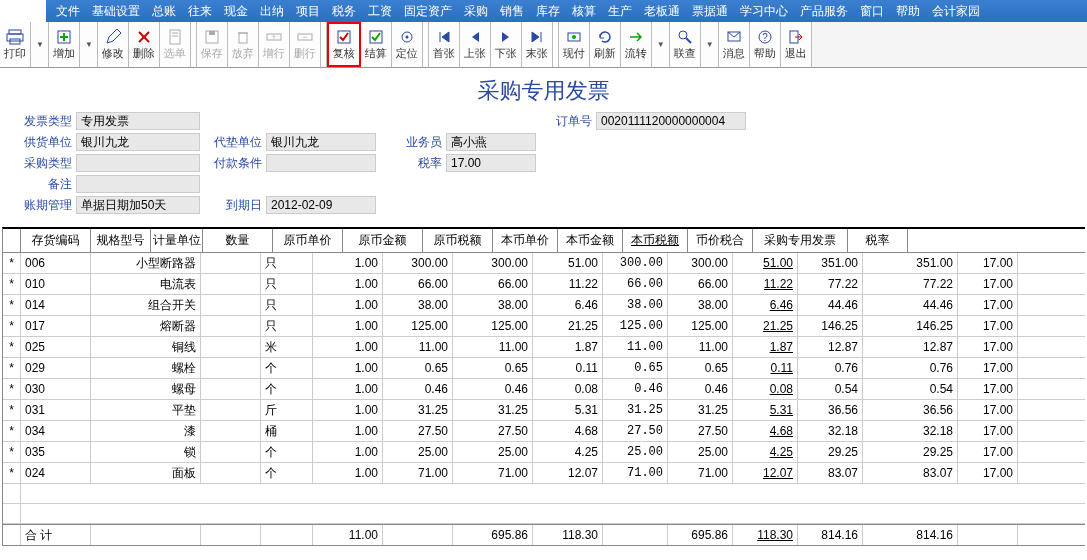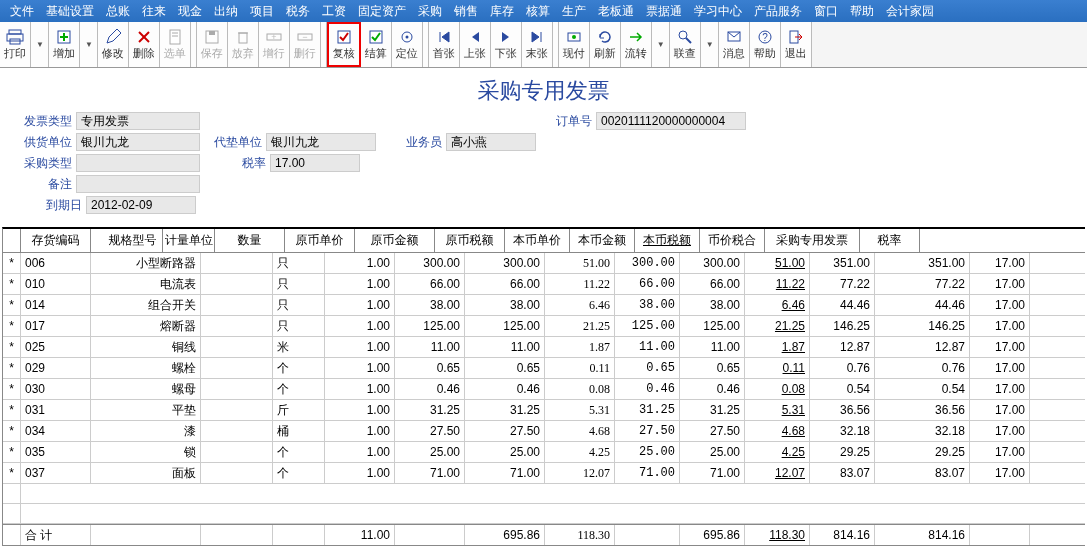--- a/index.html
+++ b/index.html
@@ -1,17 +1,17 @@
 <!DOCTYPE html>
 <html><head>
 <meta charset="utf-8">
 <style>
 * { box-sizing: border-box; margin: 0; padding: 0; }
 body { font-family: "Microsoft YaHei", SimSun, sans-serif; font-size: 12px; background: #fff; width: 1087px; }
-.menubar { background: linear-gradient(#3a7fd0,#2a6fc0); color: #fff; display: flex; height: 22px; align-items: center; padding: 0 4px; }
+.menubar { background: linear-gradient(#3a7fd0,#2a6fc0); color: #fff; display: flex; height: 22px; align-items: center; padding: 0 4px; margin-left: 46px; }
 .menubar span { padding: 0 6px; cursor: default; white-space: nowrap; }
 .toolbar { display: flex; border-bottom: 1px solid #999; background: #f5f5f5; height: 46px; }
 .tool { display: flex; flex-direction: column; align-items: center; justify-content: center; border-right: 1px solid #bbb; padding: 2px 4px; min-width: 30px; cursor: pointer; background: #fdfdfd; }
 .tool .ico { width: 20px; height: 18px; display: flex; align-items: center; justify-content: center; font-size: 13px; }
 .tool .lbl { font-size: 11px; color: #333; white-space: nowrap; }
 .tool.red { border: 2px solid #e00; }
 .title-row { text-align: center; font-size: 22px; color: #2a4aa0; padding: 8px 0 6px; font-family: SimSun, serif; }
 .form-area { padding: 0 20px 8px; }
 .form-row { display: flex; margin-bottom: 3px; }
 .cell { display: flex; align-items: center; }
@@ -19,26 +19,26 @@
 .cell .val { background: #e8e8e8; border: 1px solid #ccc; height: 18px; line-height: 16px; padding: 0 4px; color: #000; min-width: 110px; }
 .grid { border-top: 2px solid #000; border-left: 1px solid #888; margin: 2px 2px 0 2px; }
 .ghead { display: flex; background: #fff; border-bottom: 1px solid #888; }
 .ghead .gc { border-right: 1px solid #888; text-align: center; font-size: 12px; padding: 3px 2px; background: #fff; overflow: hidden; white-space: nowrap; }
 .grow { display: flex; border-bottom: 1px solid #ccc; }
 .grow .gc { border-right: 1px solid #ccc; padding: 2px 4px; height: 20px; line-height: 16px; font-size: 12px; overflow: hidden; white-space: nowrap; }
 .grow.total { border-top: 1px solid #888; border-bottom: 1px solid #888; }
 .w-mark { width: 18px; text-align: center; }
 .w-code { width: 70px; }
 .w-name { width: 110px; text-align: right; }
-.w-spec { width: 60px; margin-left: 12px; }
+.w-spec { width: 60px; }
 .w-unit { width: 52px; }
 .w-qty { width: 70px; text-align: right; }
 .w-price { width: 70px; text-align: right; }
 .w-amt { width: 80px; text-align: right; }
-.w-tax { width: 70px; text-align: right; font-family: Liberation Serif, serif; }
+.w-tax { width: 70px; text-align: right; }
 .w-bprice { width: 65px; text-align: right; font-family: Liberation Mono, monospace; }
 .w-bamt { width: 65px; text-align: right; }
 .w-btax { width: 65px; text-align: right; text-decoration: underline; }
 .w-ptax { width: 65px; text-align: right; }
 .w-ototal { width: 95px; text-align: right; }
 .w-rate { width: 60px; text-align: right; }
 .num { text-align: right; }
 svg { display: block; }
 </style>
 </head>
@@ -325,32 +325,40 @@
     <div class="cell" style="margin-left:20px">
         <span class="lab" style="width:50px">业务员</span>
         <span class="val" style="min-width:90px">高小燕</span>
       </div>
   </div>
   <div class="form-row">
     <div class="cell">
         <span class="lab">采购类型</span>
         <span class="val" style="min-width:124px"></span>
       </div>
+    <div class="cell" style="margin-left:10px">
+        <span class="lab">付款条件</span>
+        <span class="val"></span>
+      </div>
     <div class="cell" style="margin-left:32px">
         <span class="lab" style="width:38px">税率</span>
         <span class="val" style="min-width:90px">17.00</span>
       </div>
   </div>
   <div class="form-row">
     <div class="cell">
         <span class="lab">备注</span>
         <span class="val" style="min-width:124px"></span>
       </div>
   </div>
   <div class="form-row">
+    <div class="cell">
+        <span class="lab">账期管理</span>
+        <span class="val" style="min-width:124px">单据日期加50天</span>
+      </div>
     <div class="cell" style="margin-left:24px">
         <span class="lab" style="width:42px">到期日</span>
         <span class="val">2012-02-09</span>
       </div>
   </div>
 </div>
 
 <div class="grid">
   <div class="ghead" id="ghead">
       <div class="gc w-mark"></div>
@@ -534,21 +542,21 @@
         <div class="gc w-tax num">4.25</div>
         <div class="gc w-bprice num">25.00</div>
         <div class="gc w-bamt num">25.00</div>
         <div class="gc w-btax num">4.25</div>
         <div class="gc w-ptax num">29.25</div>
         <div class="gc w-ototal num">29.25</div>
         <div class="gc w-rate num">17.00</div>
       </div>
       <div class="grow">
         <div class="gc w-mark">*</div>
-        <div class="gc w-code">037</div>
+        <div class="gc w-code">024</div>
         <div class="gc w-name">面板</div>
         <div class="gc w-spec"></div>
         <div class="gc w-unit">个</div>
         <div class="gc w-qty num">1.00</div>
         <div class="gc w-price num">71.00</div>
         <div class="gc w-amt num">71.00</div>
         <div class="gc w-tax num">12.07</div>
         <div class="gc w-bprice num">71.00</div>
         <div class="gc w-bamt num">71.00</div>
         <div class="gc w-btax num">12.07</div>

